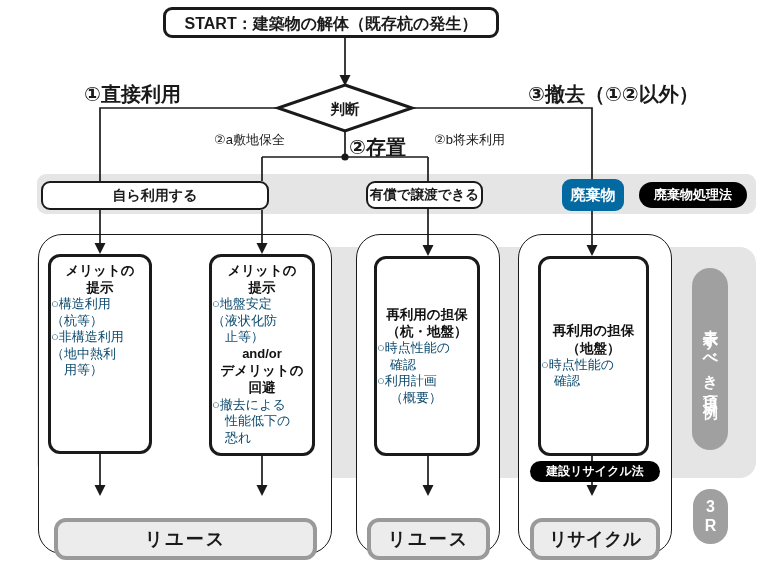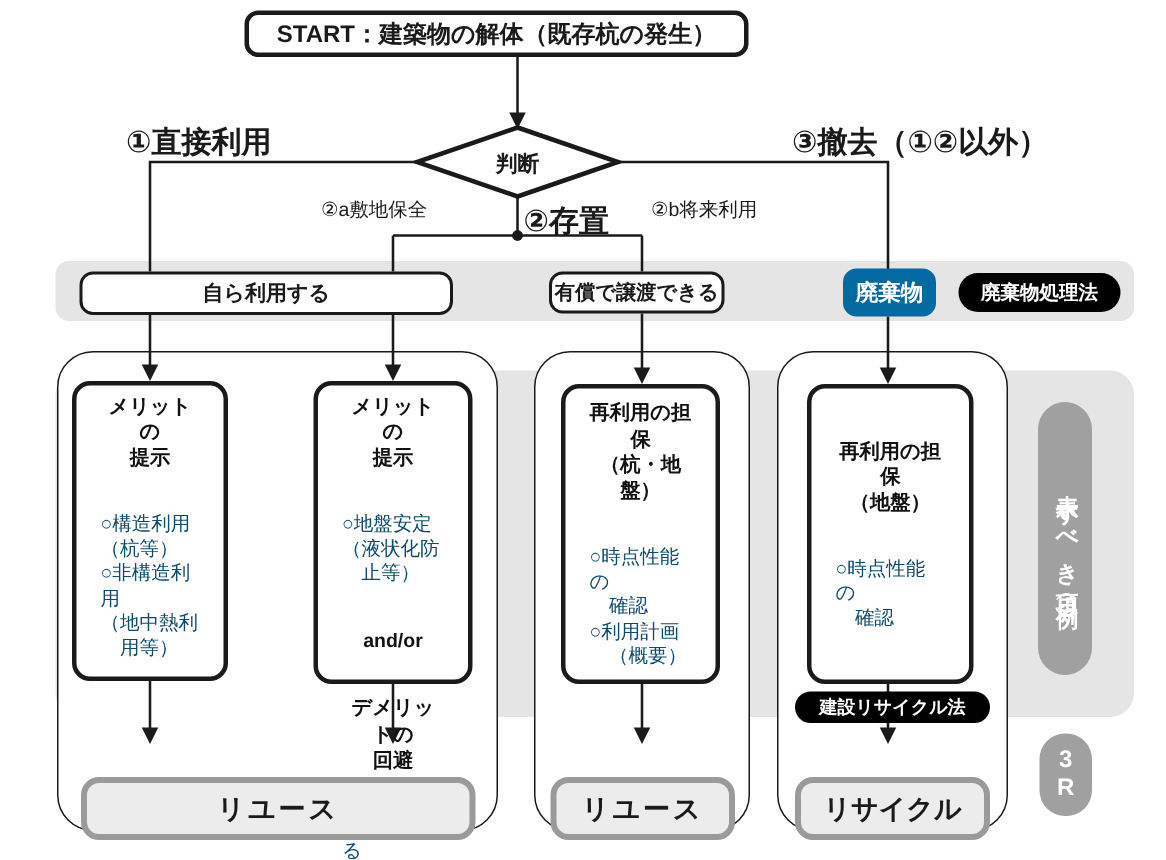--- a/index.html
+++ b/index.html
@@ -34,22 +34,22 @@
     background:#0369a1;color:#fff;border-radius:9px;text-align:center;
     font-weight:bold;font-size:15px;display:flex;align-items:center;justify-content:center;
   }
   .pill{
     background:#000000;color:#fff;border-radius:13px;font-weight:bold;
     display:flex;align-items:center;justify-content:center;font-size:13px;
   }
   
   .infobox{
     background:#fff;border:3px solid #1a1a1a;border-radius:12px;
-    padding:5px 16px;font-size:13px;line-height:1.27;
-    display:flex;flex-direction:column;gap:28px;
+    padding:5px 0;font-size:13px;line-height:1.27;
+    display:flex;flex-direction:column;
   }
   .infobox .hd{font-weight:bold;text-align:center;font-size:13.5px;color:#111;}
   .infobox .bd{color:#0c4a6e;text-align:left;}
   .infobox .mid{font-weight:bold;text-align:center;color:#111;}
   .vcenter{justify-content:center;}
   
   .outcome{
     background:#ececec;border:4px solid #9a9a9a;border-radius:12px;
     font-size:18px;font-weight:bold;display:flex;align-items:center;justify-content:center;
     letter-spacing:2px;
@@ -122,21 +122,21 @@
 <div class="abs startbox" style="left:163px;top:7px;width:336px;height:31px;">START：建築物の解体（既存杭の発生）</div>
 
 <div class="abs judge" style="left:315px;top:100px;width:60px;">判断</div>
 
 <div class="abs blabel" style="left:84px;top:81px;">①直接利用</div>
 <div class="abs blabel" style="left:528px;top:81px;">③撤去（①②以外）</div>
 <div class="abs blabel" style="left:349px;top:134px;">②存置</div>
 <div class="abs slabel" style="left:214px;top:131px;">②a敷地保全</div>
 <div class="abs slabel" style="left:434px;top:131px;">②b将来利用</div>
 
-<div class="abs bandbox" style="left:53px;top:181px;width:249px;height:29px;">自ら利用する</div>
+<div class="abs bandbox" style="left:41px;top:181px;width:228px;height:29px;">自ら利用する</div>
 <div class="abs bandbox" style="left:366px;top:181px;width:117px;height:28px;font-size:13.5px;">有償で譲渡できる</div>
 <div class="abs wastebox" style="left:562px;top:179px;width:62px;height:32px;">廃棄物</div>
 <div class="abs pill" style="left:639px;top:182px;width:108px;height:26px;">廃棄物処理法</div>
 
 <div class="abs infobox" style="left:48px;top:254px;width:104px;height:200px;">
   <div class="hd ml">メリットの
 提示</div>
   <div class="bd ml">○構造利用
 （杭等）
 ○非構造利用

